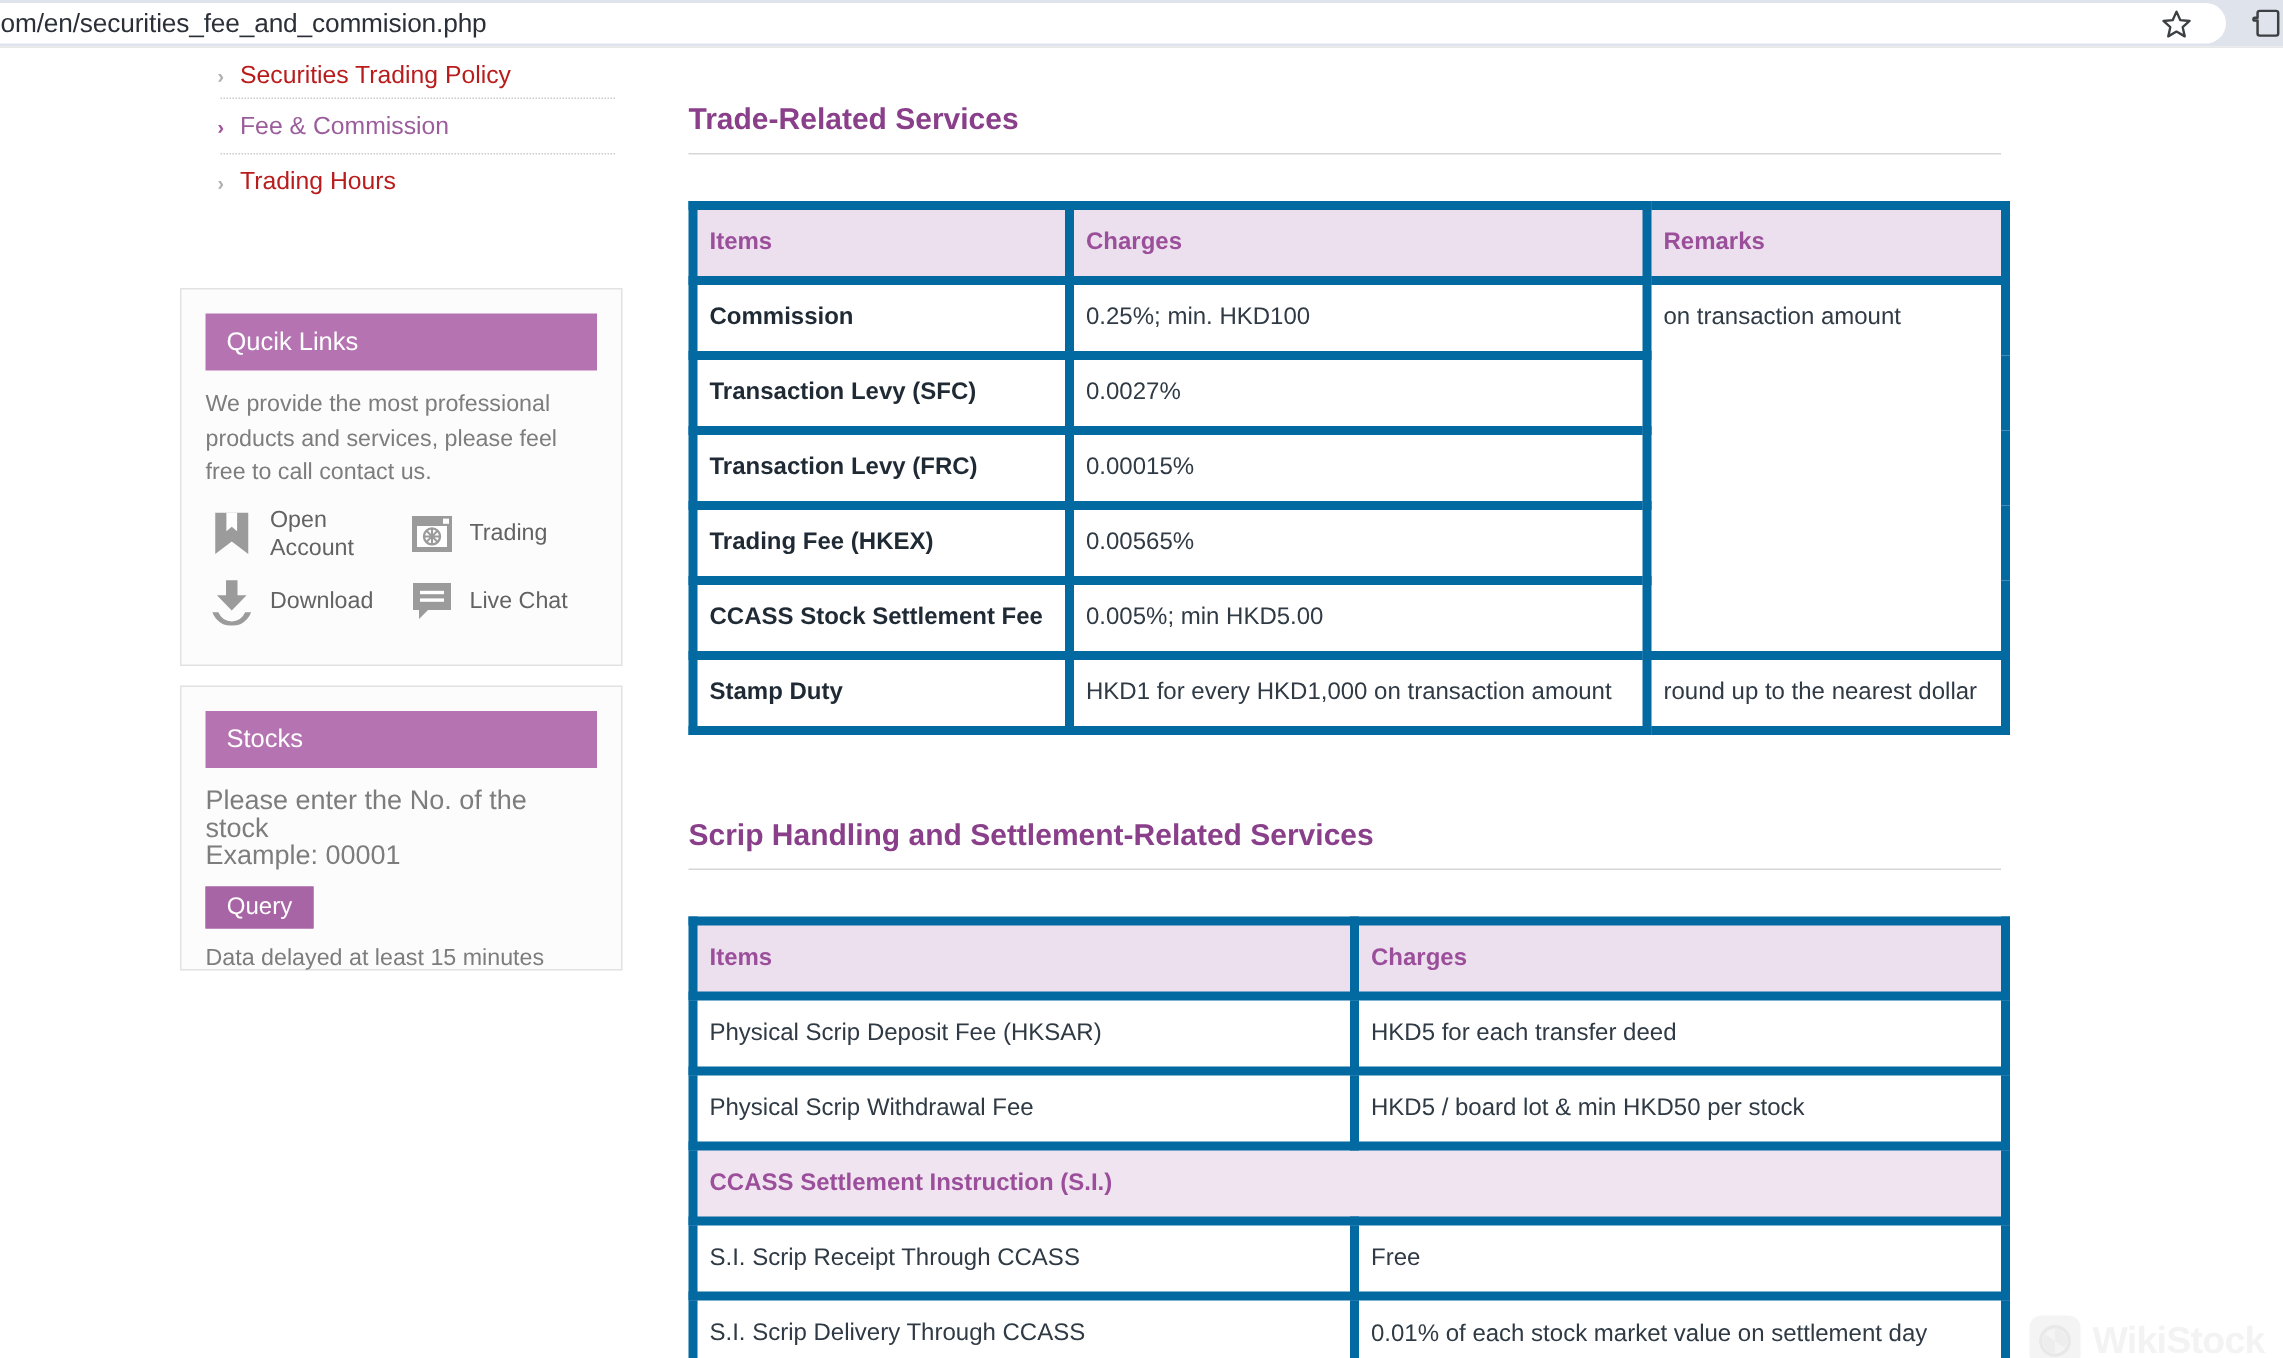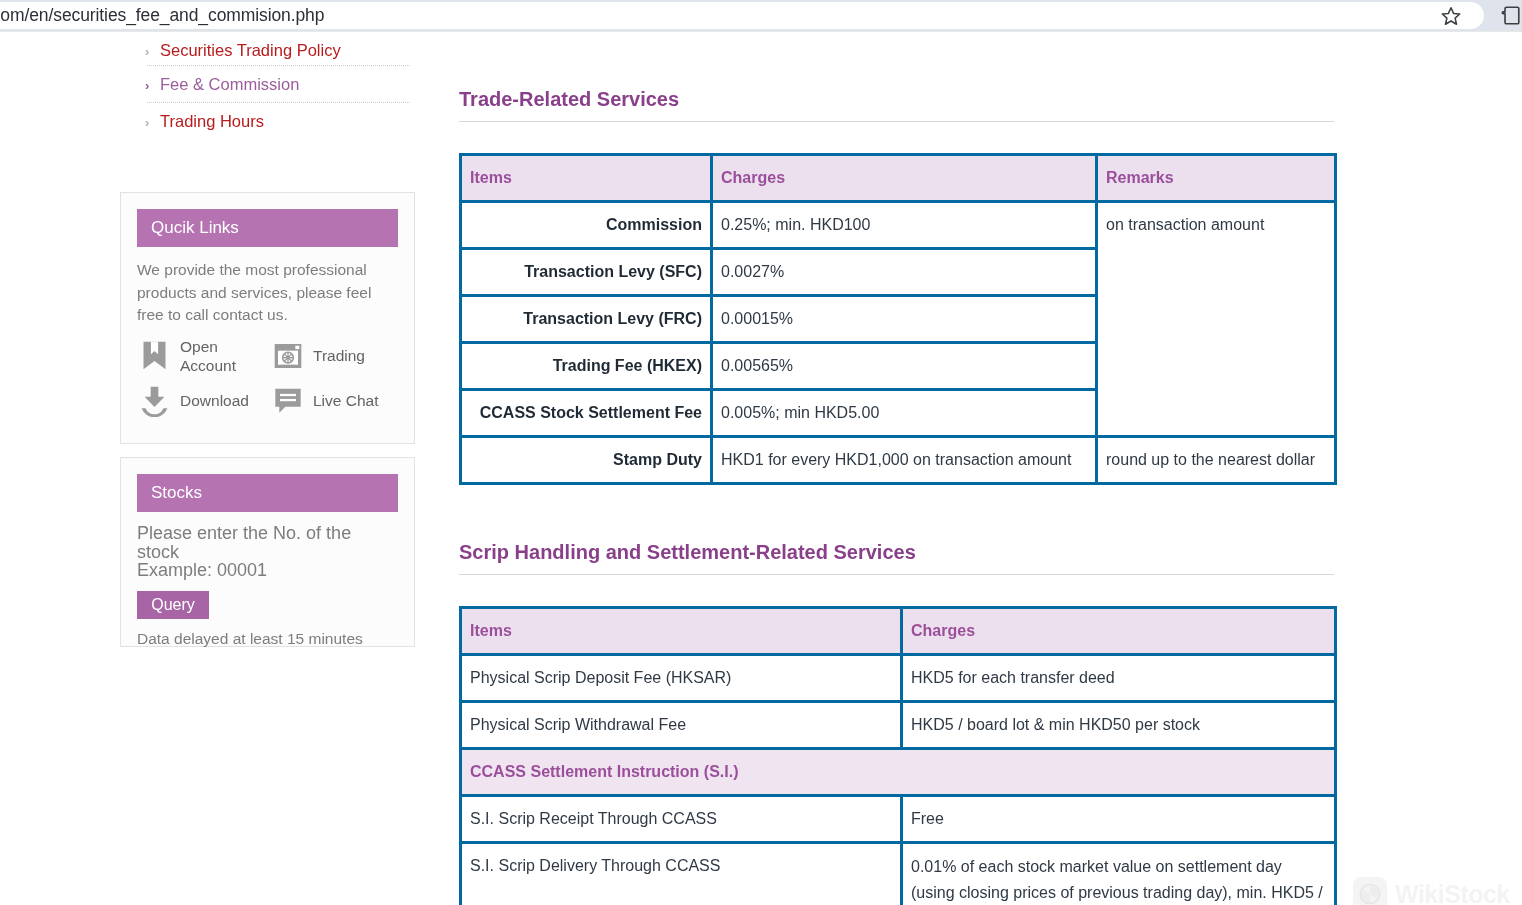--- a/index.html
+++ b/index.html
@@ -183,35 +183,35 @@
     padding-bottom: 10px;
     border-bottom: 1px solid #d6d6d6;
     white-space: nowrap;
   }
   table.fee {
     width: 875px;
     border-collapse: collapse;
     table-layout: fixed;
   }
   table.fee th, table.fee td {
-    border: 3px solid #0369a1;
+    border: 6px solid #0369a1;
     padding: 10px 8px;
     text-align: left;
     vertical-align: top;
     font-size: 16px;
     line-height: 24px;
     color: #2f3a45;
     font-weight: normal;
   }
   table.fee th {
     background: #ece0ee;
     color: #9b4f9b;
     font-weight: bold;
   }
-  table.fee td.itembold { font-weight: bold; color: #1f2a35; text-align: right; }
+  table.fee td.itembold { font-weight: bold; color: #1f2a35; }
   table.fee td.subhead {
     background: #f0e4f1;
     color: #9b4f9b;
     font-weight: bold;
   }
 
   
   #watermark {
     position: absolute; left: 1353px; top: 845px;
     display: flex; align-items: center;
@@ -338,21 +338,21 @@
           <div class="stock-query">Query</div>
         </div>
         <div class="stock-note">Data delayed at least 15 minutes</div>
       </div>
     </div>
 
   </div>
 
   <div id="main">
 
-    <div class="section-title" style="margin-top:56px;">Trade-Related Services</div>
+    <div class="section-title" style="margin-top:37px;">Trade-Related Services</div>
 
     <table class="fee" style="margin-top:31px;">
       <colgroup>
           <col style="width:251px">
           <col style="width:385px">
           <col style="width:239px">
         </colgroup>
       <thead>
         <tr>
           <th>Items</th>

